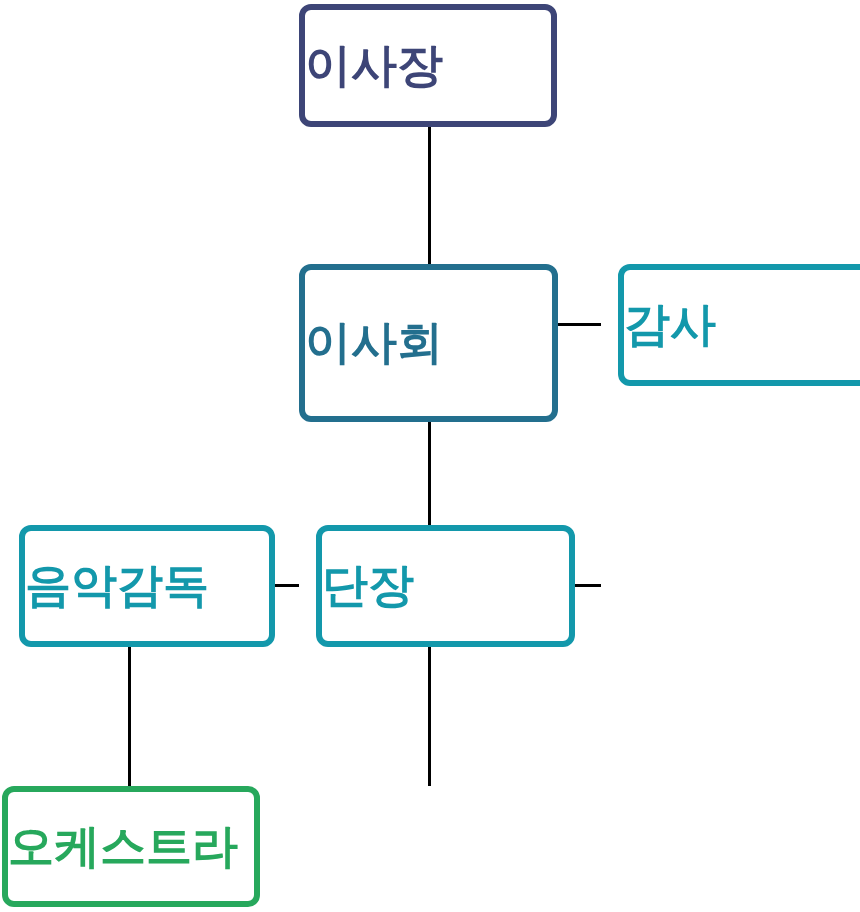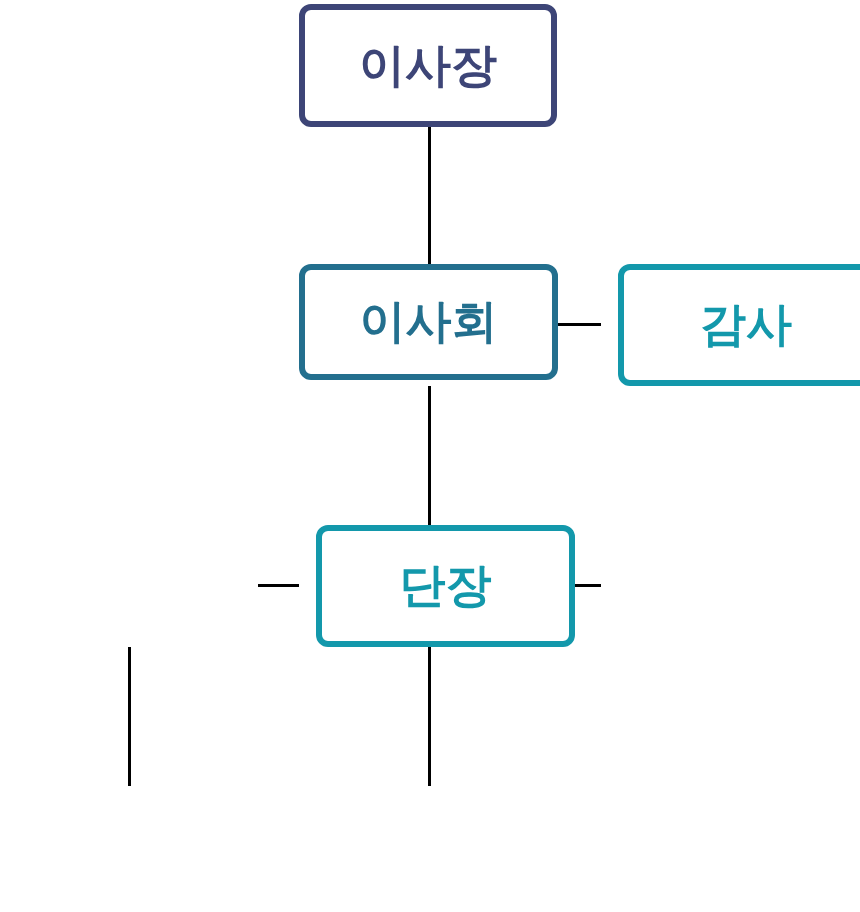--- a/index.html
+++ b/index.html
@@ -17,39 +17,39 @@
   }
   .node {
     position: absolute;
     box-sizing: border-box;
     border-style: solid;
     border-width: 6px;
     border-radius: 12px;
     background: #ffffff;
     display: flex;
     align-items: center;
-    justify-content: center;
+    justify-content: flex-start;
     font-size: 46px;
     font-weight: 700;
     letter-spacing: 0px;
     white-space: nowrap;
   }
   .level1 { border-color: var(--level1); color: var(--level1); }
   .level2 { border-color: var(--level2); color: var(--level2); }
   .level3 { border-color: var(--level3); color: var(--level3); margin-left: 17px; }
   .level4 { border-color: var(--level4); color: var(--level4); }
 
   .connector {
     position: absolute;
     background: var(--connector, #000000);
   }
 
   
   #node-chairman          { left: 299px; top: 4px;   width: 258px; height: 123px; }
-  #node-board             { left: 299px; top: 264px; width: 259px; height: 116px; }
+  #node-board             { left: 299px; top: 264px; width: 259px; height: 158px; }
   #node-auditor           { left: 601px; top: 264px; width: 256px; height: 122px; }
   #node-music-director    { left: 2px;   top: 525px; width: 256px; height: 122px; }
   #node-director          { left: 299px; top: 525px; width: 259px; height: 122px; font-family: Liberation Serif, serif; }
   #node-steering-committee{ left: 601px; top: 525px; width: 256px; height: 122px; }
   #node-orchestra         { left: 2px;   top: 786px; width: 258px; height: 121px; }
   #node-secretariat       { left: 301px; top: 786px; width: 256px; height: 121px; }
 
   
   #conn-chairman-board        { left: 428px; top: 127px; width: 3px;  height: 137px; }
   #conn-board-director        { left: 428px; top: 386px; width: 3px;  height: 139px; }
@@ -77,21 +77,27 @@
   </div>
 
   <div class="node level2" id="node-board">
     <span>이사회</span>
   </div>
 
   <div class="node level3" id="node-auditor">
     <span>감사</span>
   </div>
 
+  <div class="node level3" id="node-music-director">
+    <span>음악감독</span>
+  </div>
 
   <div class="node level3" id="node-director">
     <span>단장</span>
   </div>
 
 
+  <div class="node level4" id="node-orchestra">
+    <span>오케스트라</span>
+  </div>
 
 
 </div>
 
 </body></html>

